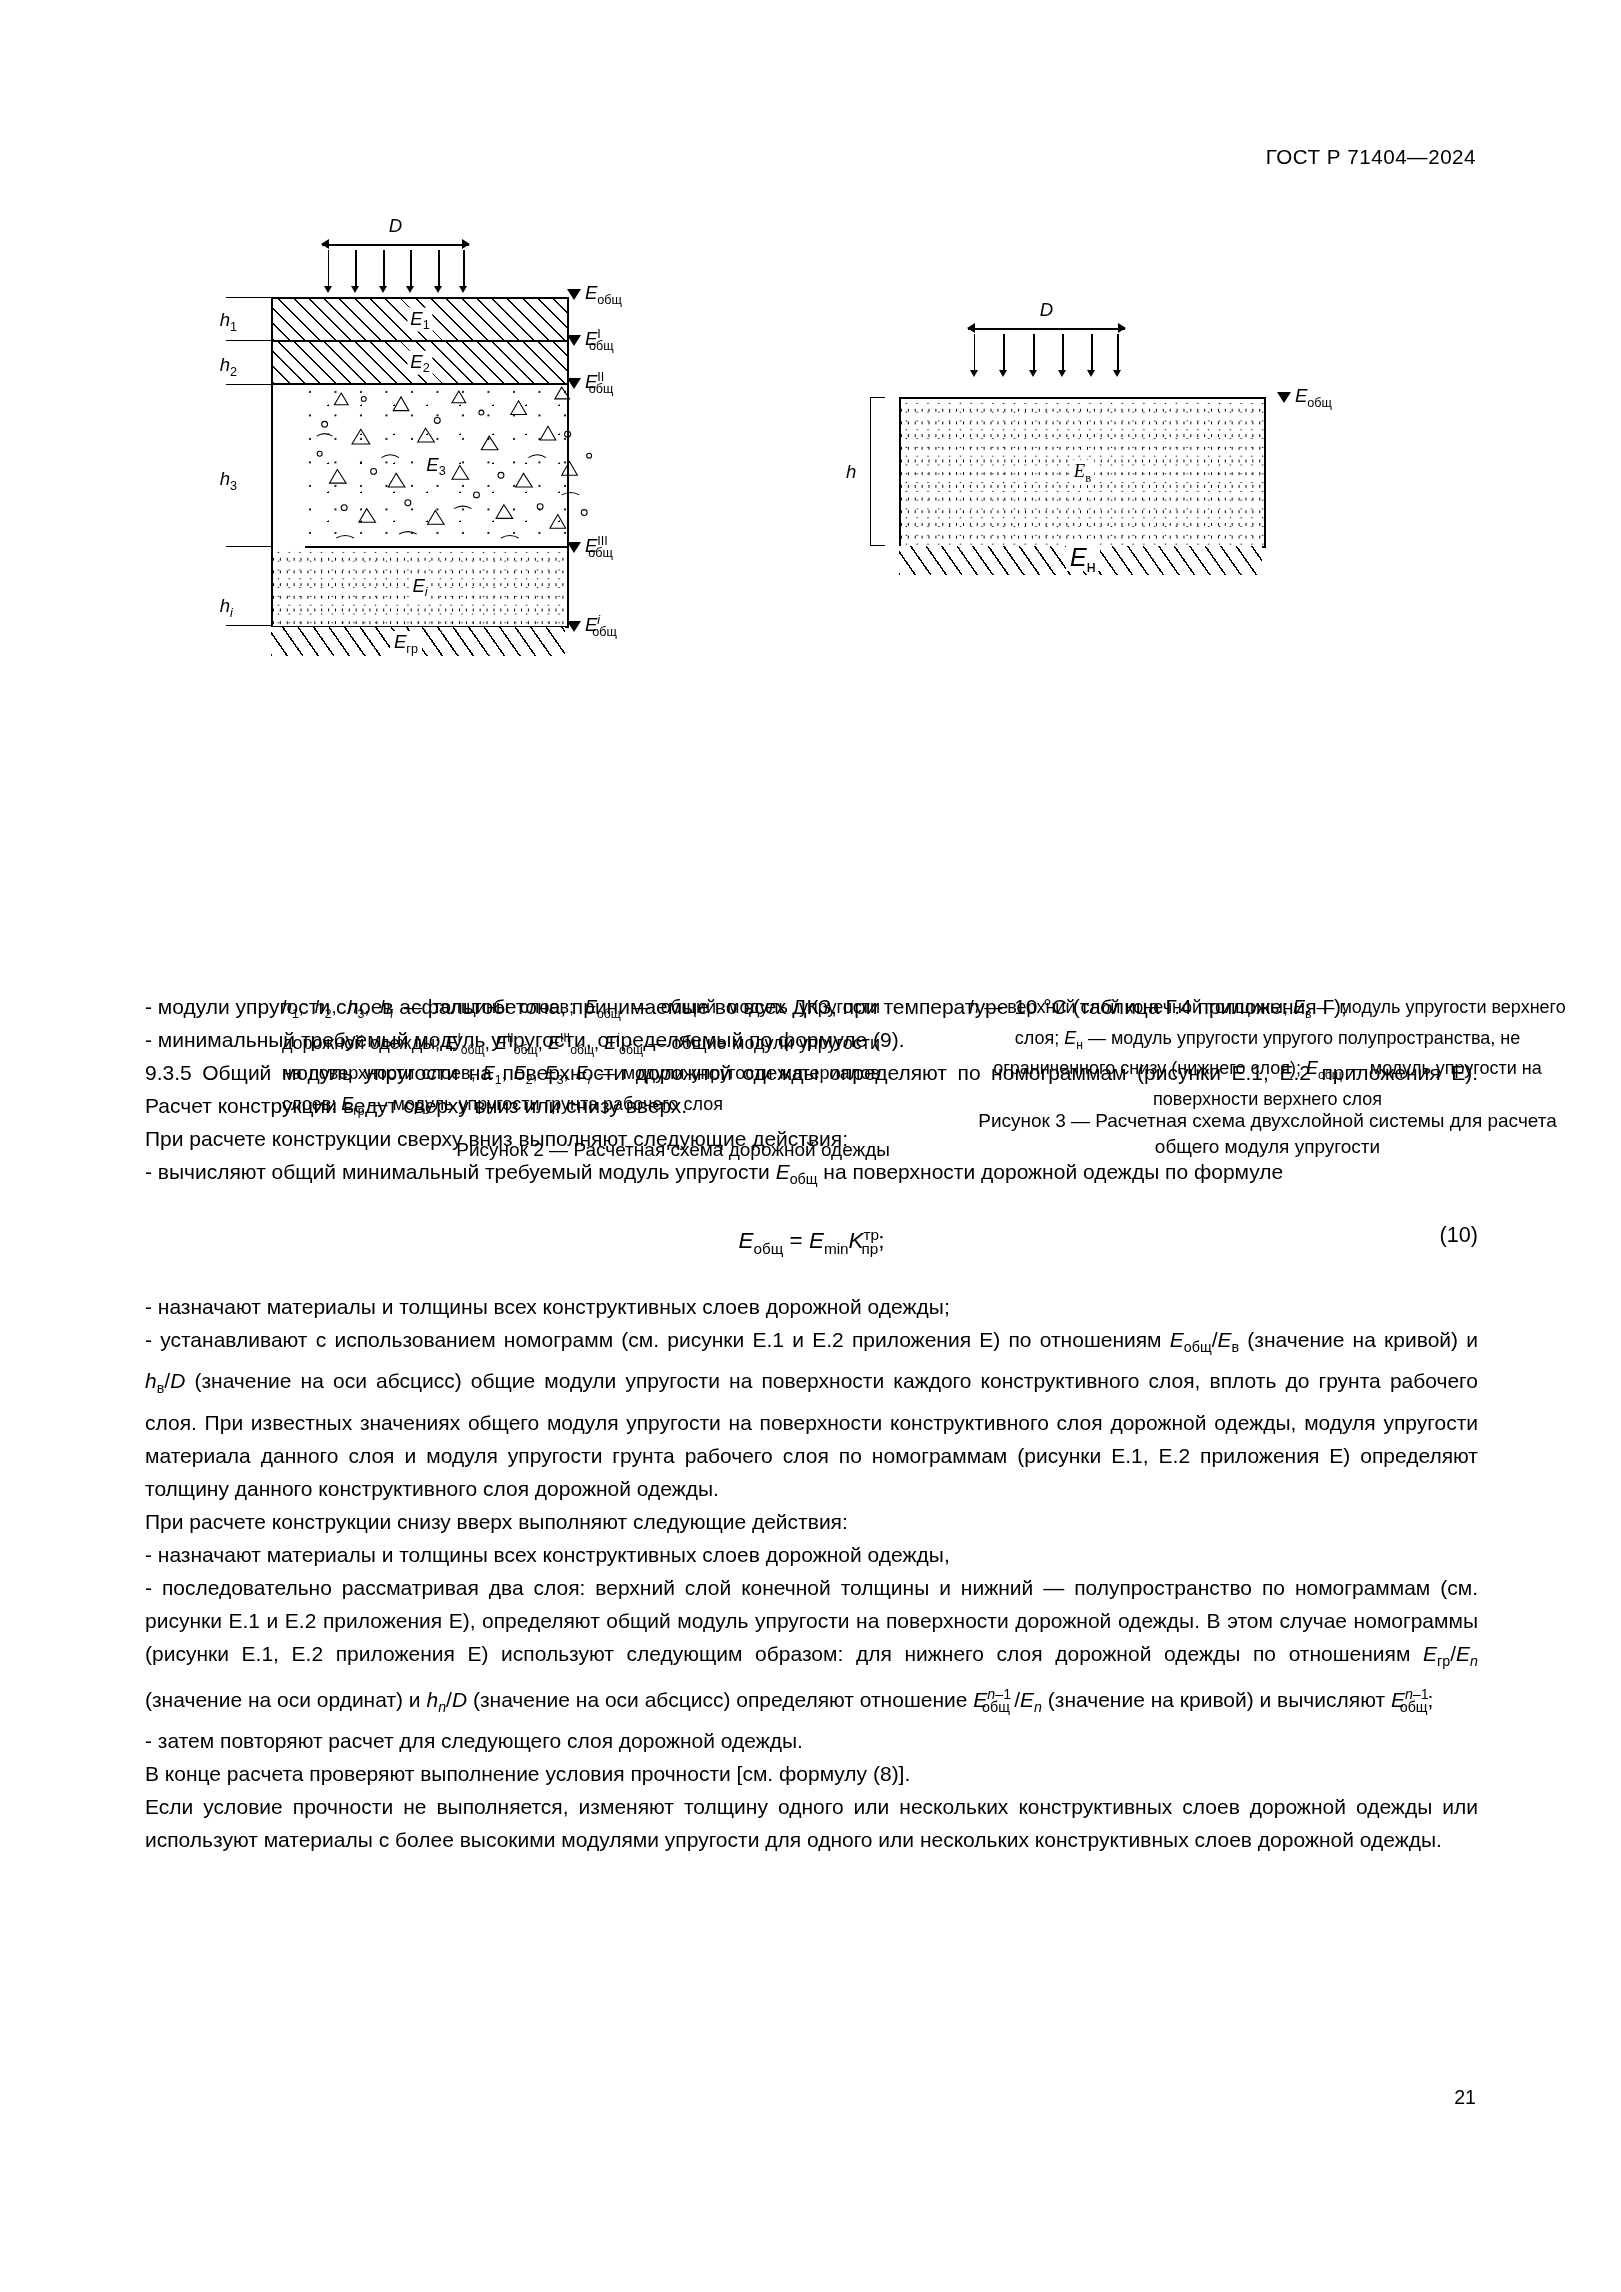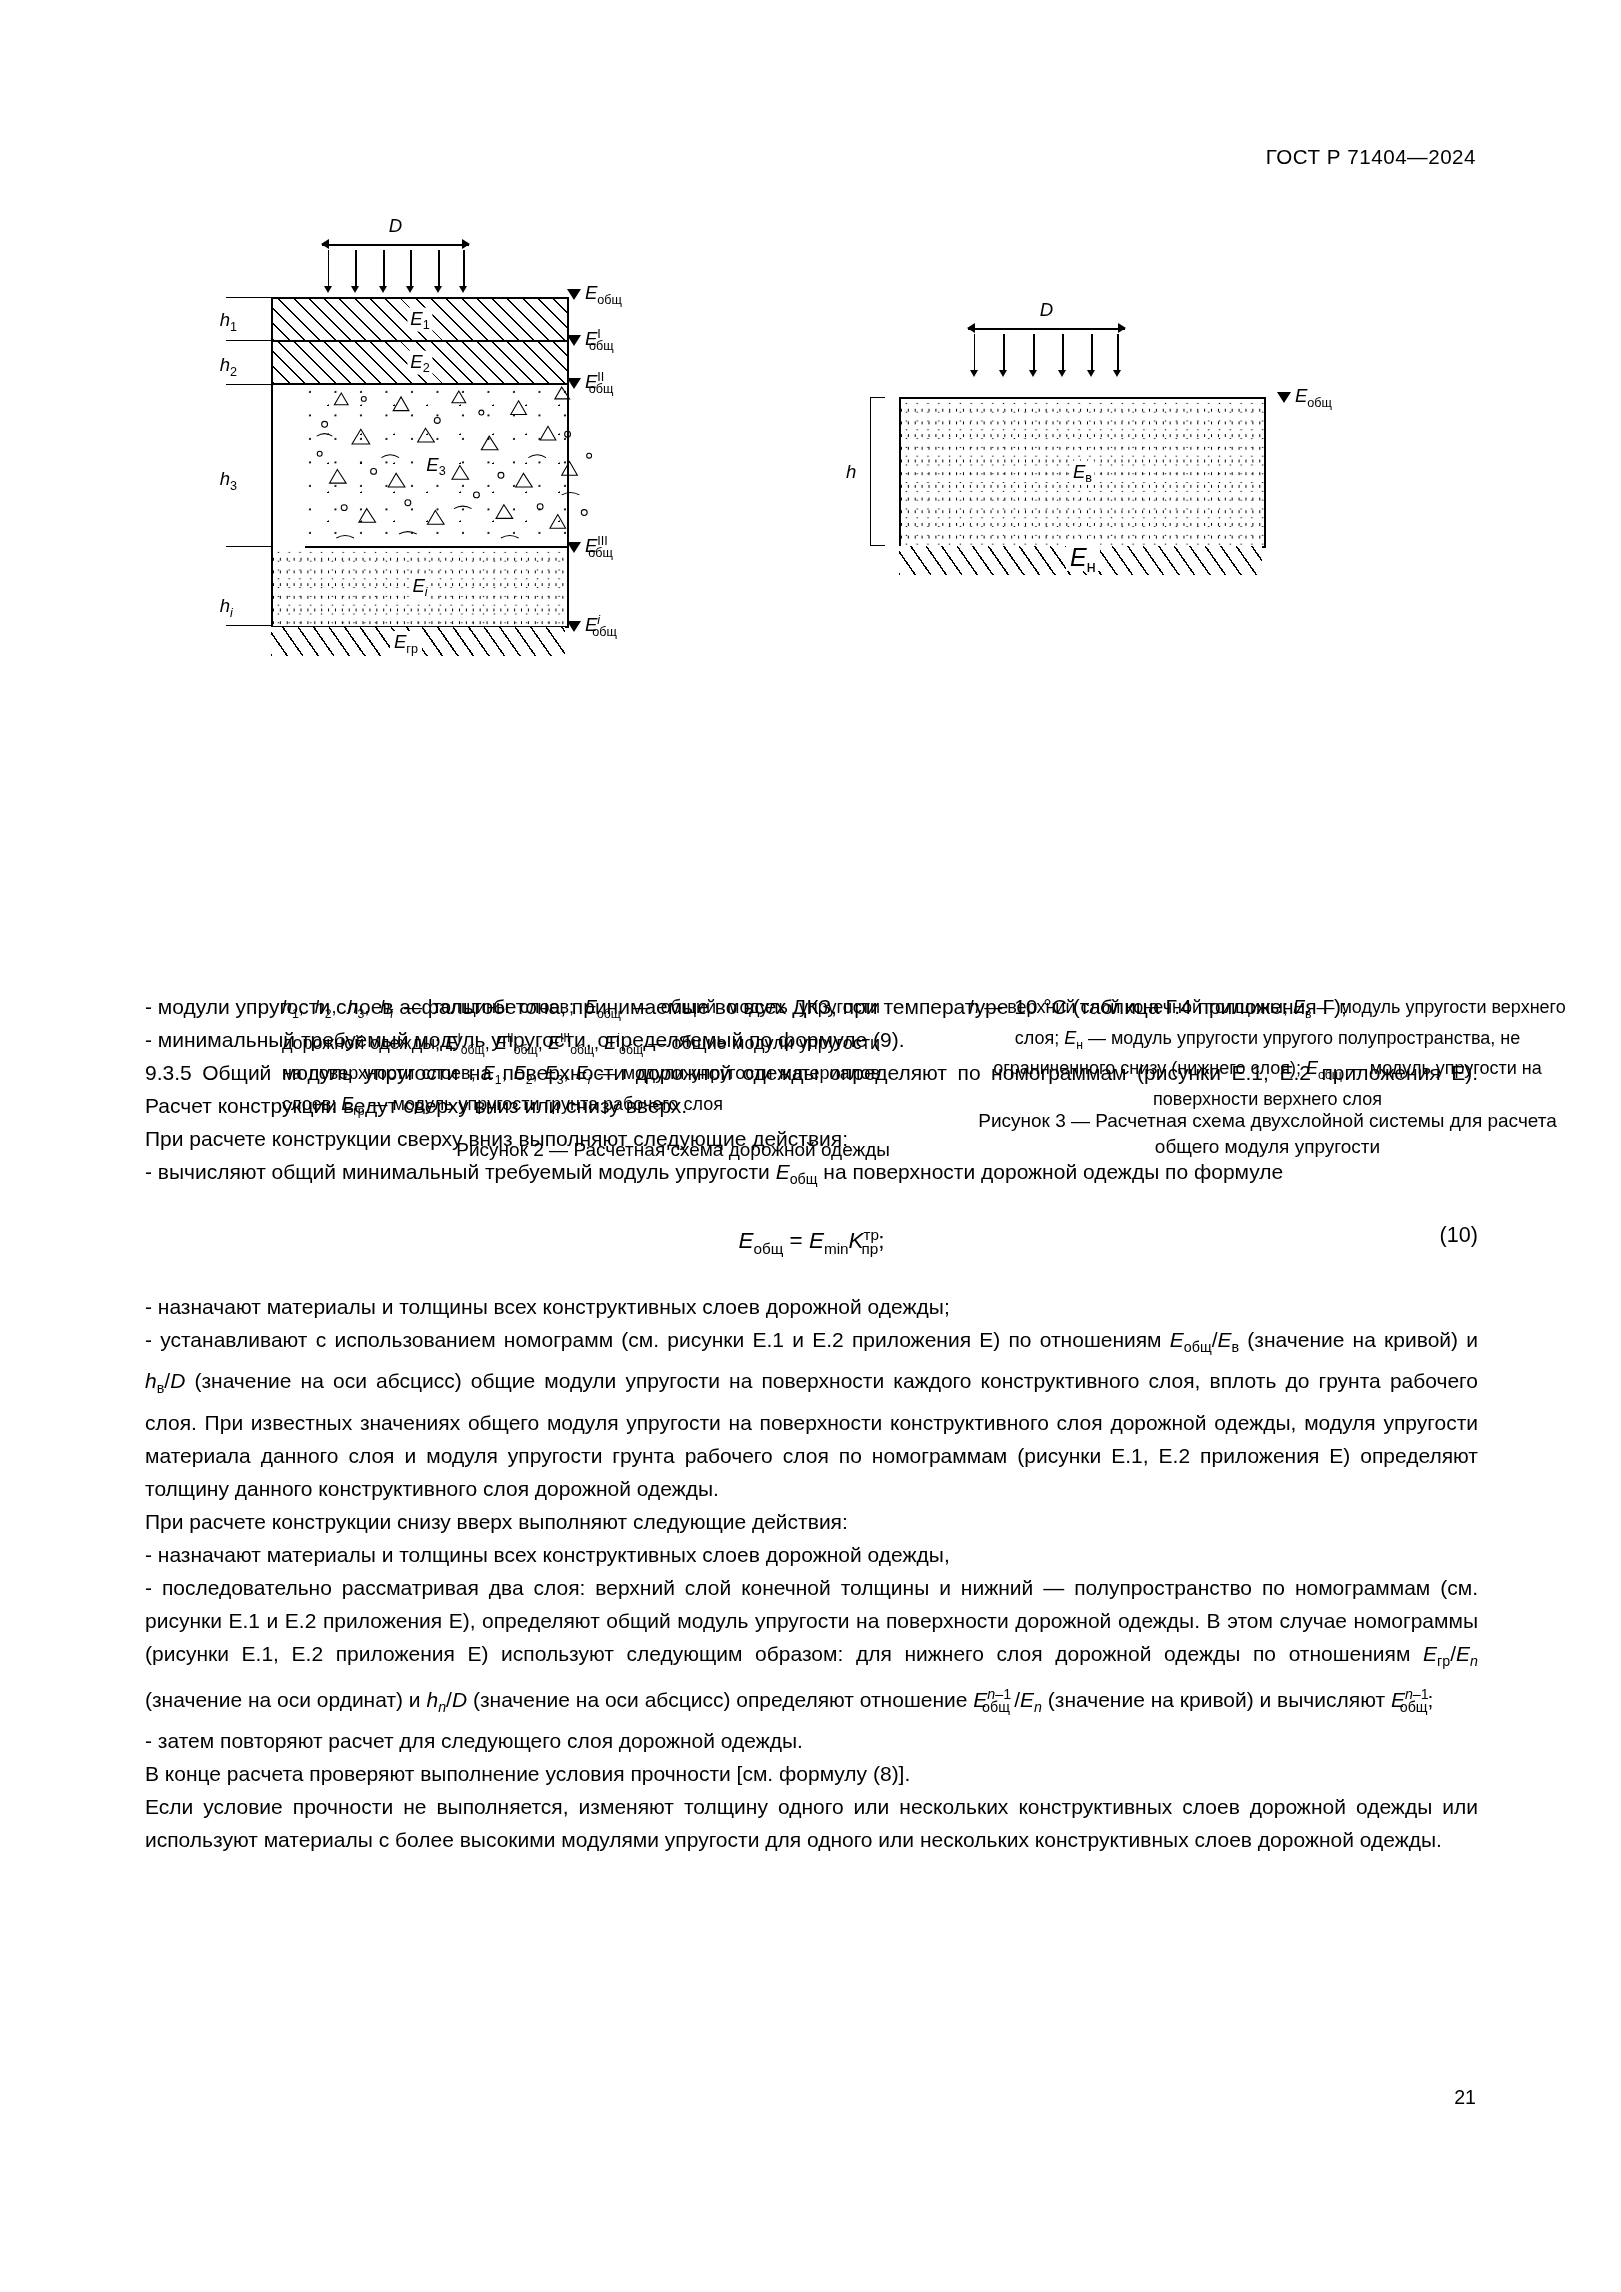--- a/index.html
+++ b/index.html
@@ -210,20 +210,21 @@
     top: 35px;
     width: 157px;
   }
   .fig3 .box {
     position: absolute;
     left: 127px;
     top: 98px;
     width: 363px;
     height: 147px;
     border: 2px solid #000;
+    font-family: Liberation Serif, serif;
   }
   .fig3 .hbrace {
     position: absolute;
     left: 98px;
     top: 98px;
     width: 13.7px;
     height: 147px;
     border-top: 1.5px solid #000;
     border-bottom: 1.5px solid #000;
     border-left: 1.5px solid #000;

